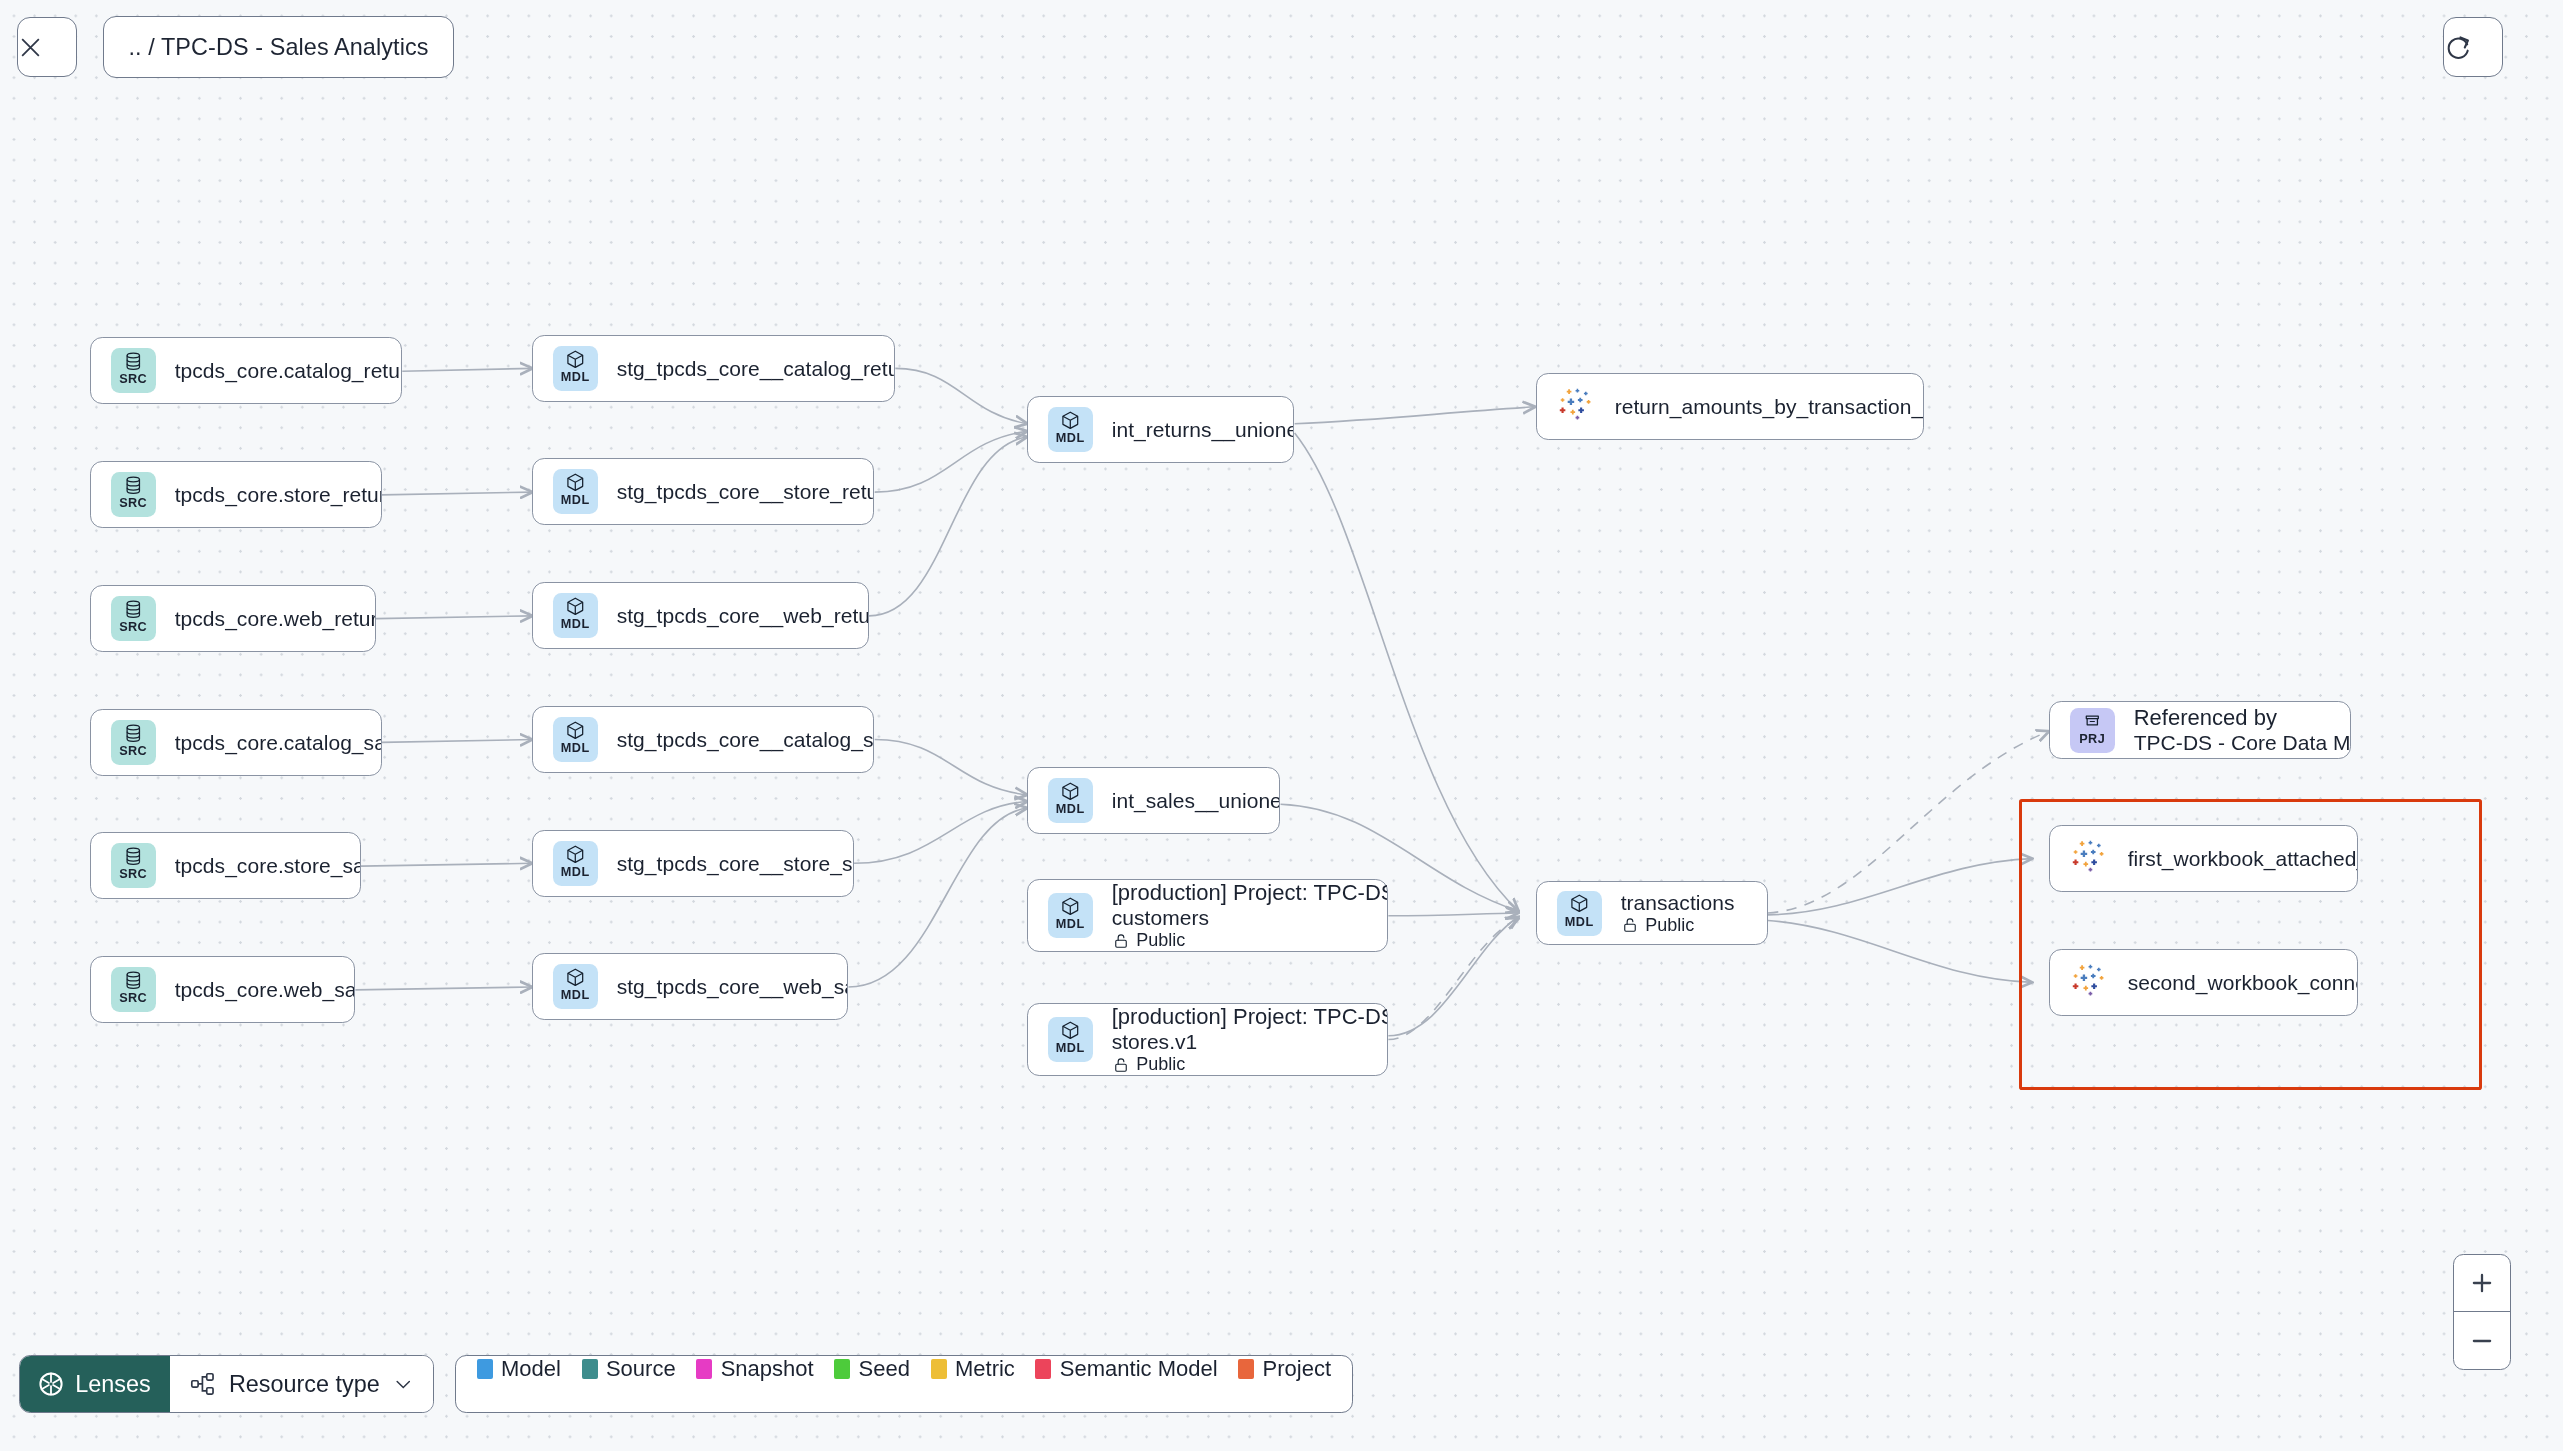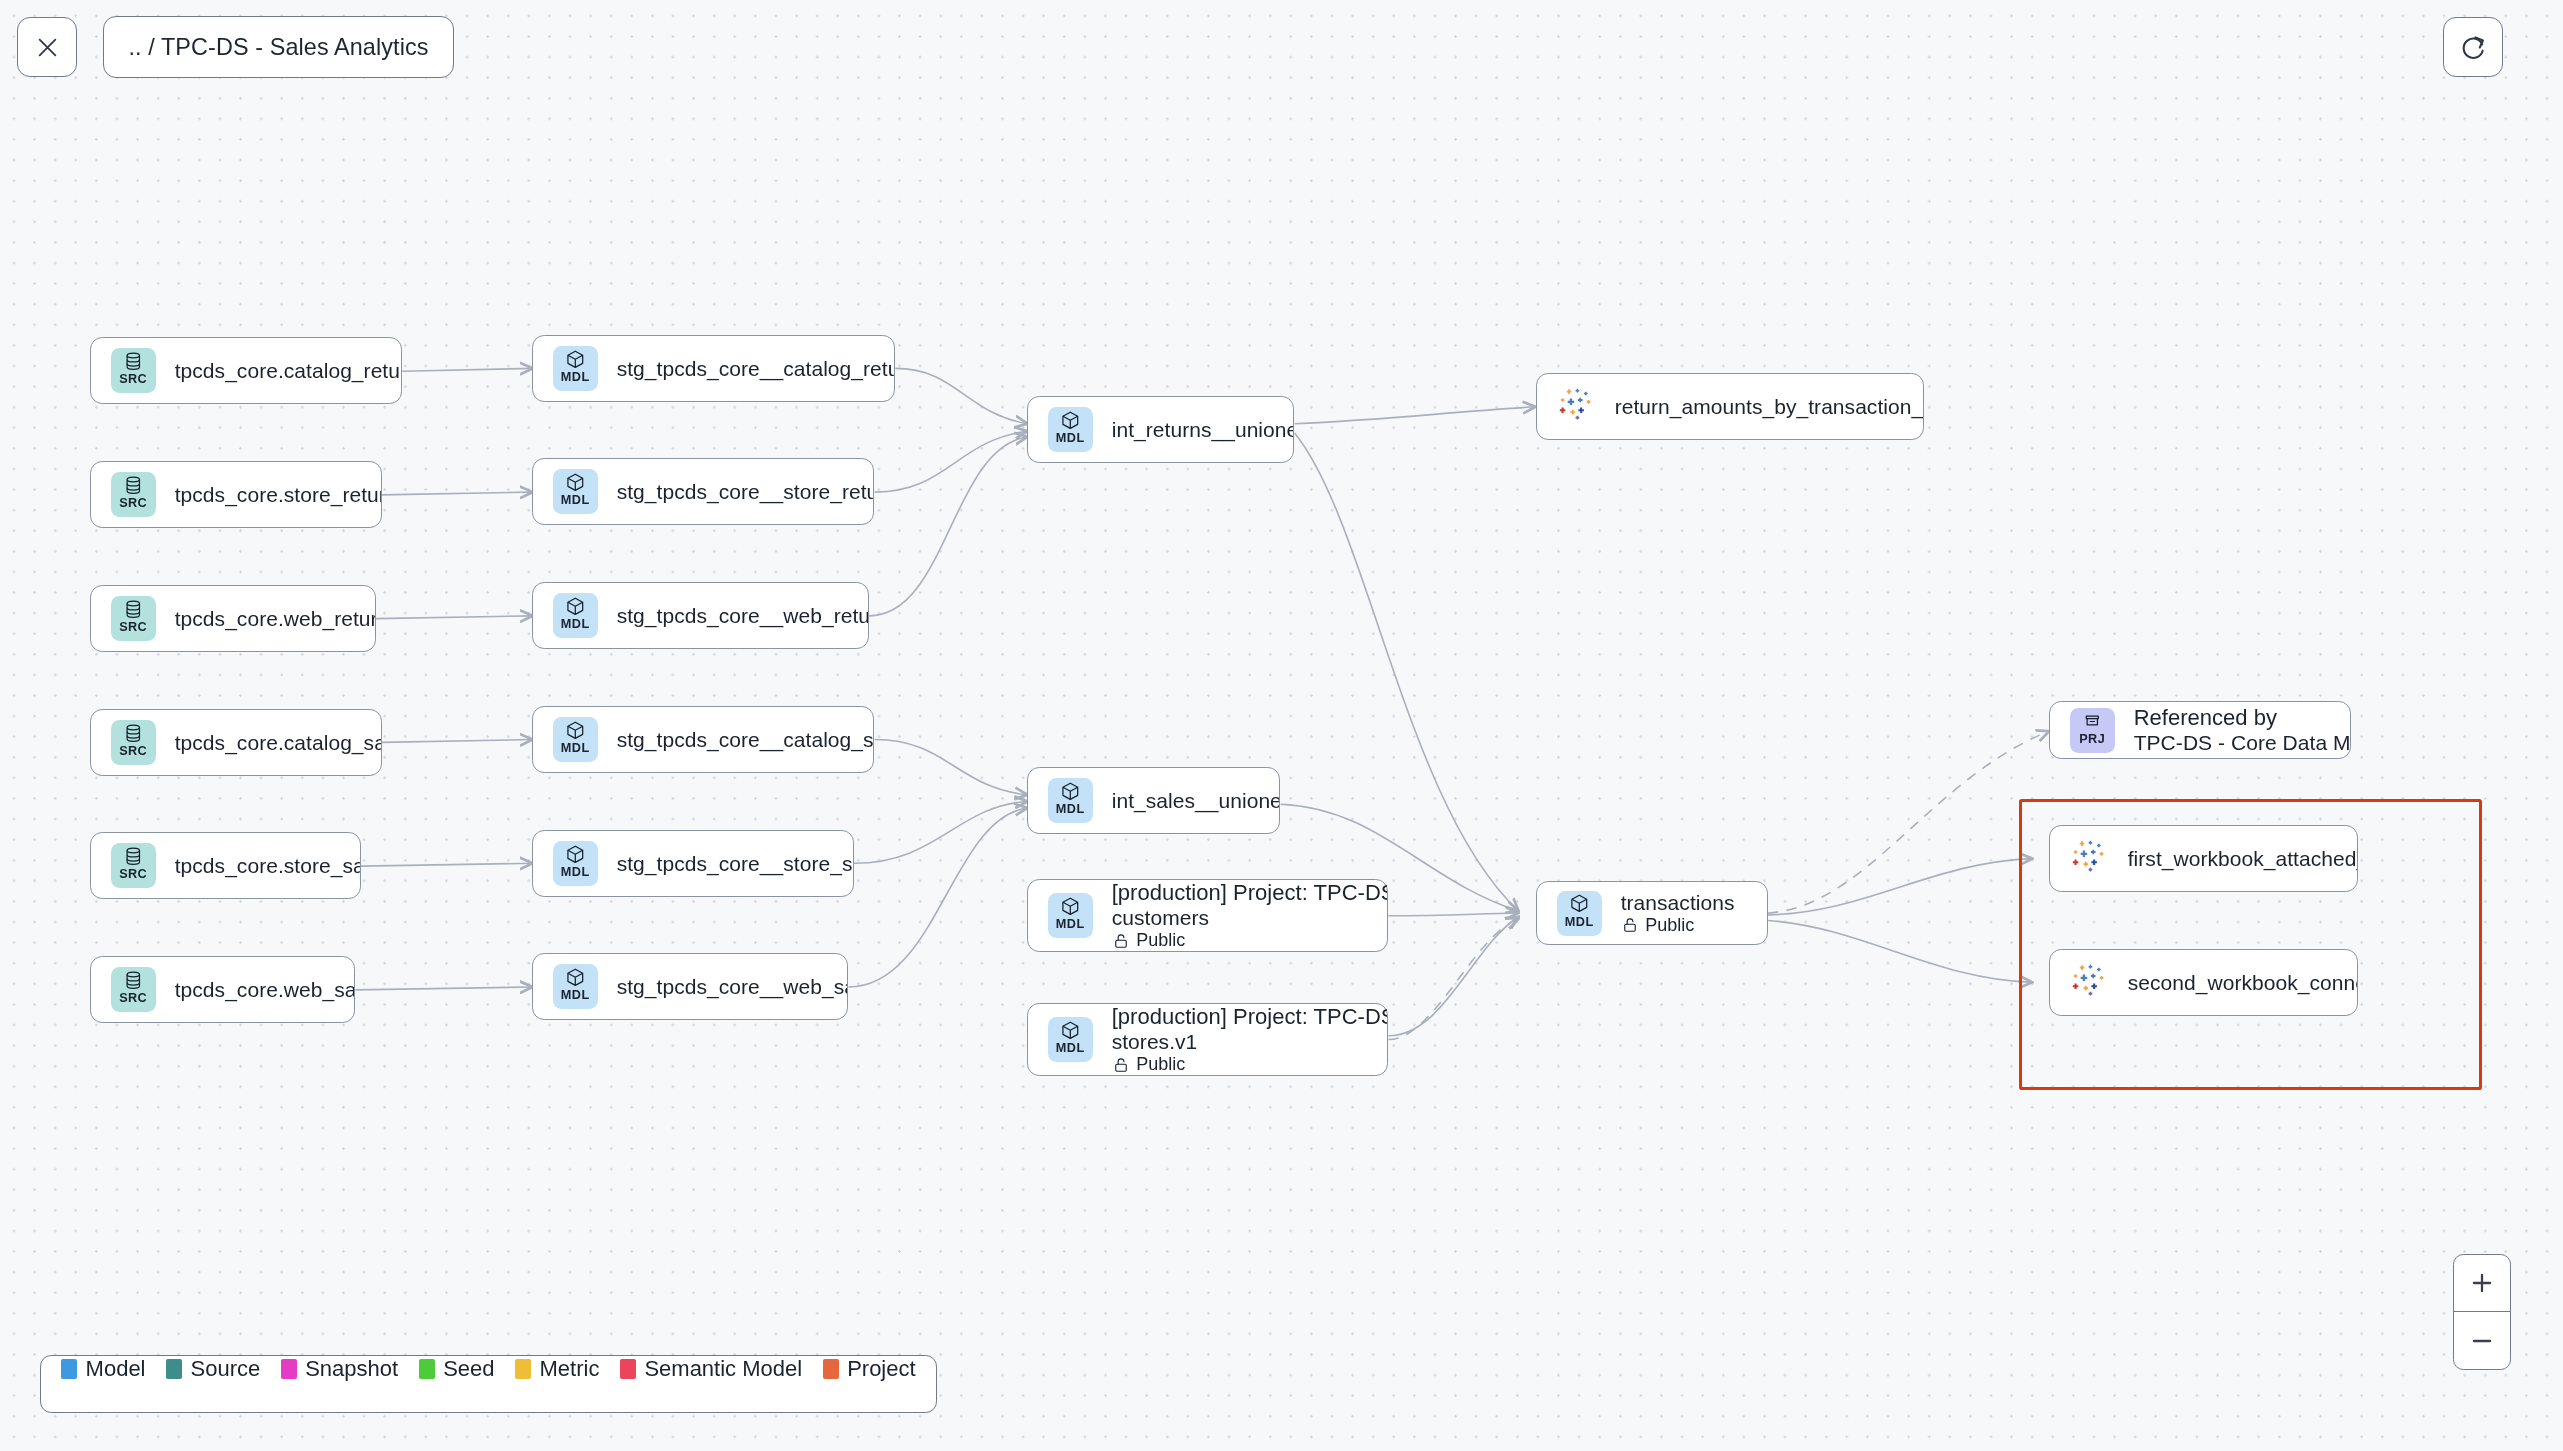--- a/index.html
+++ b/index.html
@@ -22,21 +22,21 @@
   #topbar {
     position: absolute; left: 0; top: 0;
     width: 2563px; height: 111px;
     z-index: 40;
   }
   .tb-btn {
     position: absolute;
     background: #fff;
     border: 1.5px solid #707A8C;
     border-radius: 13px;
-    display: flex; align-items: center; justify-content: center;
+    display: flex; align-items: center; 
     color: #2F3747;
   }
   #close-btn { left: 17px; top: 17px; width: 60px; height: 60px; }
   #breadcrumb-btn {
     left: 103px; top: 16px; height: 62px;
     padding: 0 24.4px;
     font-size: 23.4px; color: #1E2533;
     white-space: nowrap;
     letter-spacing: 0.1px;
   }
@@ -546,20 +546,41 @@
       </svg>
     </div>
     <div id="zoom-out">
       <svg width="26" height="26" viewBox="0 0 24 24">
         <path d="M4.5 12 L19.5 12" stroke="#39414F" stroke-width="2.1" stroke-linecap="round"></path>
       </svg>
     </div>
   </div>
 
   <div id="bottombar">
+    <div id="lens-group">
+      <div id="lenses-btn">
+        <svg width="28" height="28" viewBox="0 0 24 24">
+          <circle cx="12" cy="12" r="9.1" fill="none" stroke="#fff" stroke-width="1.7"></circle>
+          <path d="M12 2.9 L12 10.2 M20.1 7.5 L13.8 11.2 M20.1 16.5 L13.8 12.8 M12 21.1 L12 13.8 M3.9 16.5 L10.2 12.8 M3.9 7.5 L10.2 11.2" stroke="#fff" stroke-width="1.55" fill="none" stroke-linecap="round"></path>
+        </svg>
+        <span>Lenses</span>
+      </div>
+      <div id="resource-type-btn">
+        <svg width="28" height="28" viewBox="0 0 24 24">
+          <rect x="2.4" y="9.2" width="5.4" height="5.4" rx="1" fill="none" stroke="#2F3747" stroke-width="1.45"></rect>
+          <rect x="15.2" y="3.2" width="5.4" height="5.4" rx="1" fill="none" stroke="#2F3747" stroke-width="1.45"></rect>
+          <rect x="15.2" y="15.2" width="5.4" height="5.4" rx="1" fill="none" stroke="#2F3747" stroke-width="1.45"></rect>
+          <path d="M7.8 11.9 L11.5 11.9 L11.5 5.9 L15.2 5.9 M11.5 11.9 L11.5 17.9 L15.2 17.9" fill="none" stroke="#2F3747" stroke-width="1.45"></path>
+        </svg>
+        <span>Resource type</span>
+        <svg width="22.5" height="22.5" viewBox="0 0 24 24">
+          <path d="M5.5 9 L12 15.5 L18.5 9" fill="none" stroke="#2F3747" stroke-width="1.6" stroke-linecap="round"></path>
+        </svg>
+      </div>
+    </div>
     <div id="legend">
         <div class="legend-item">
           <span class="legend-swatch" style="background:#3E9AE0"></span>
           <span class="legend-label">Model</span>
         </div>
         <div class="legend-item">
           <span class="legend-swatch" style="background:#3E8D8D"></span>
           <span class="legend-label">Source</span>
         </div>
         <div class="legend-item">

